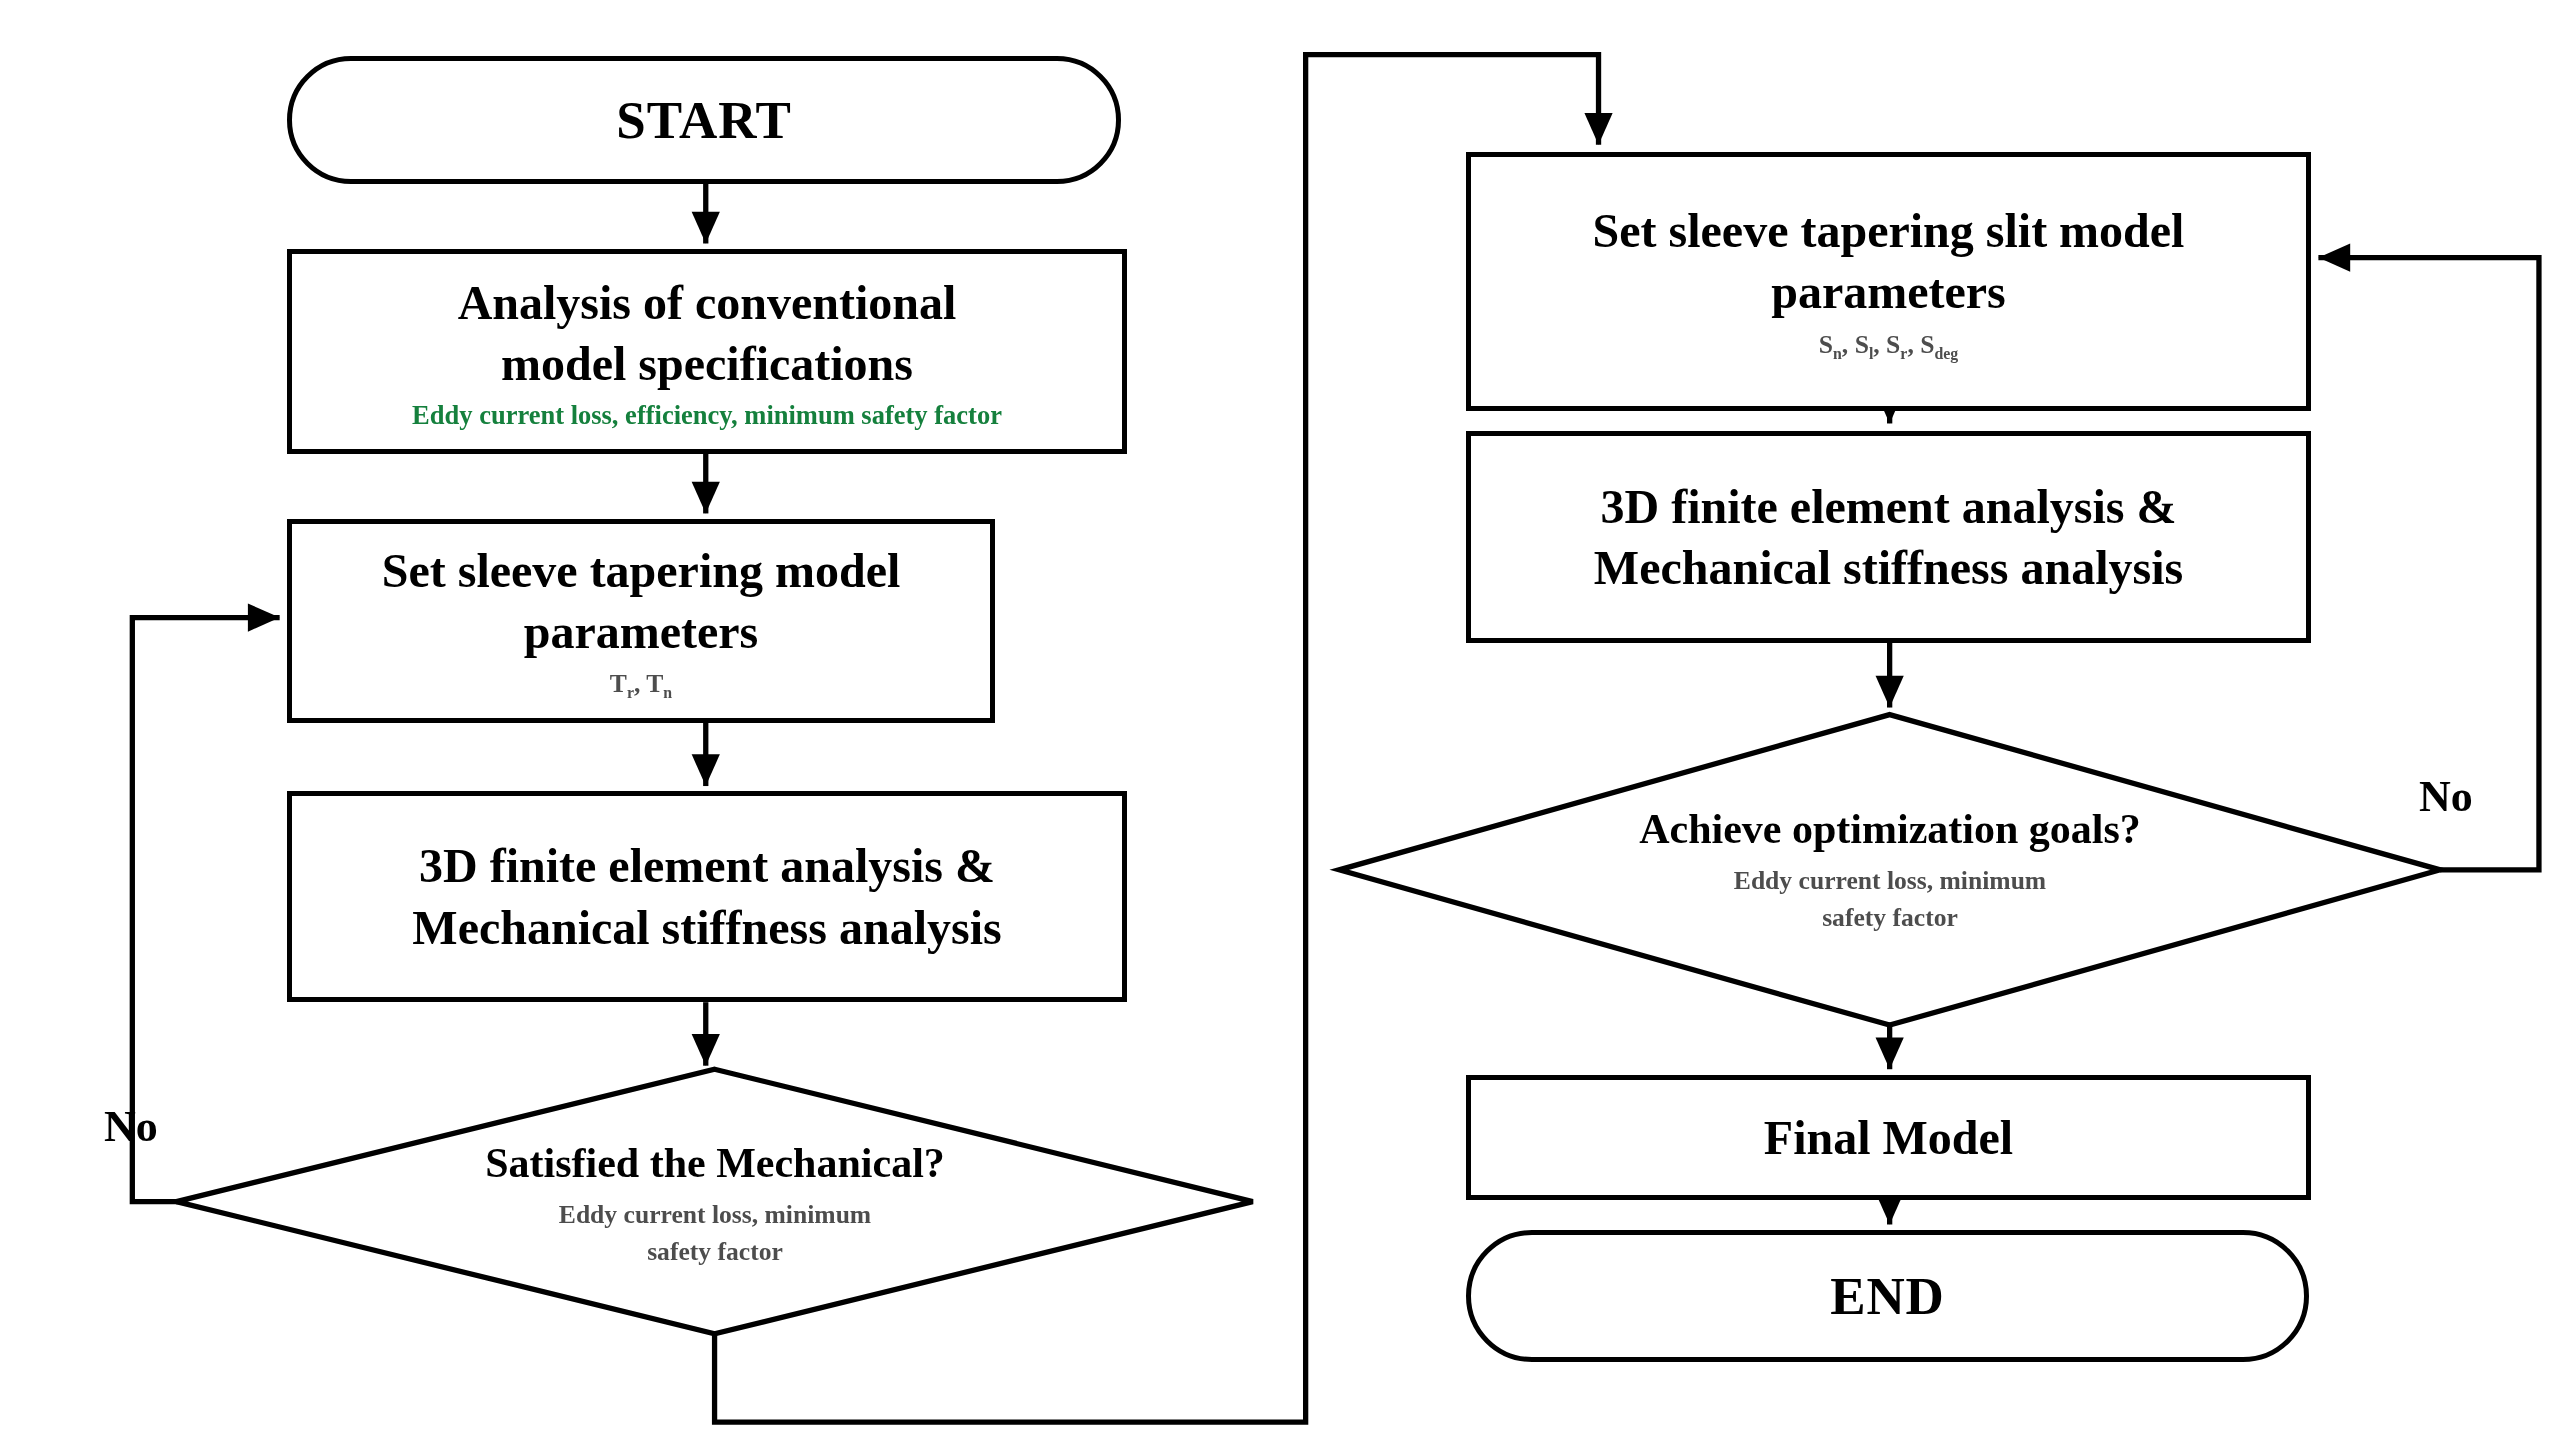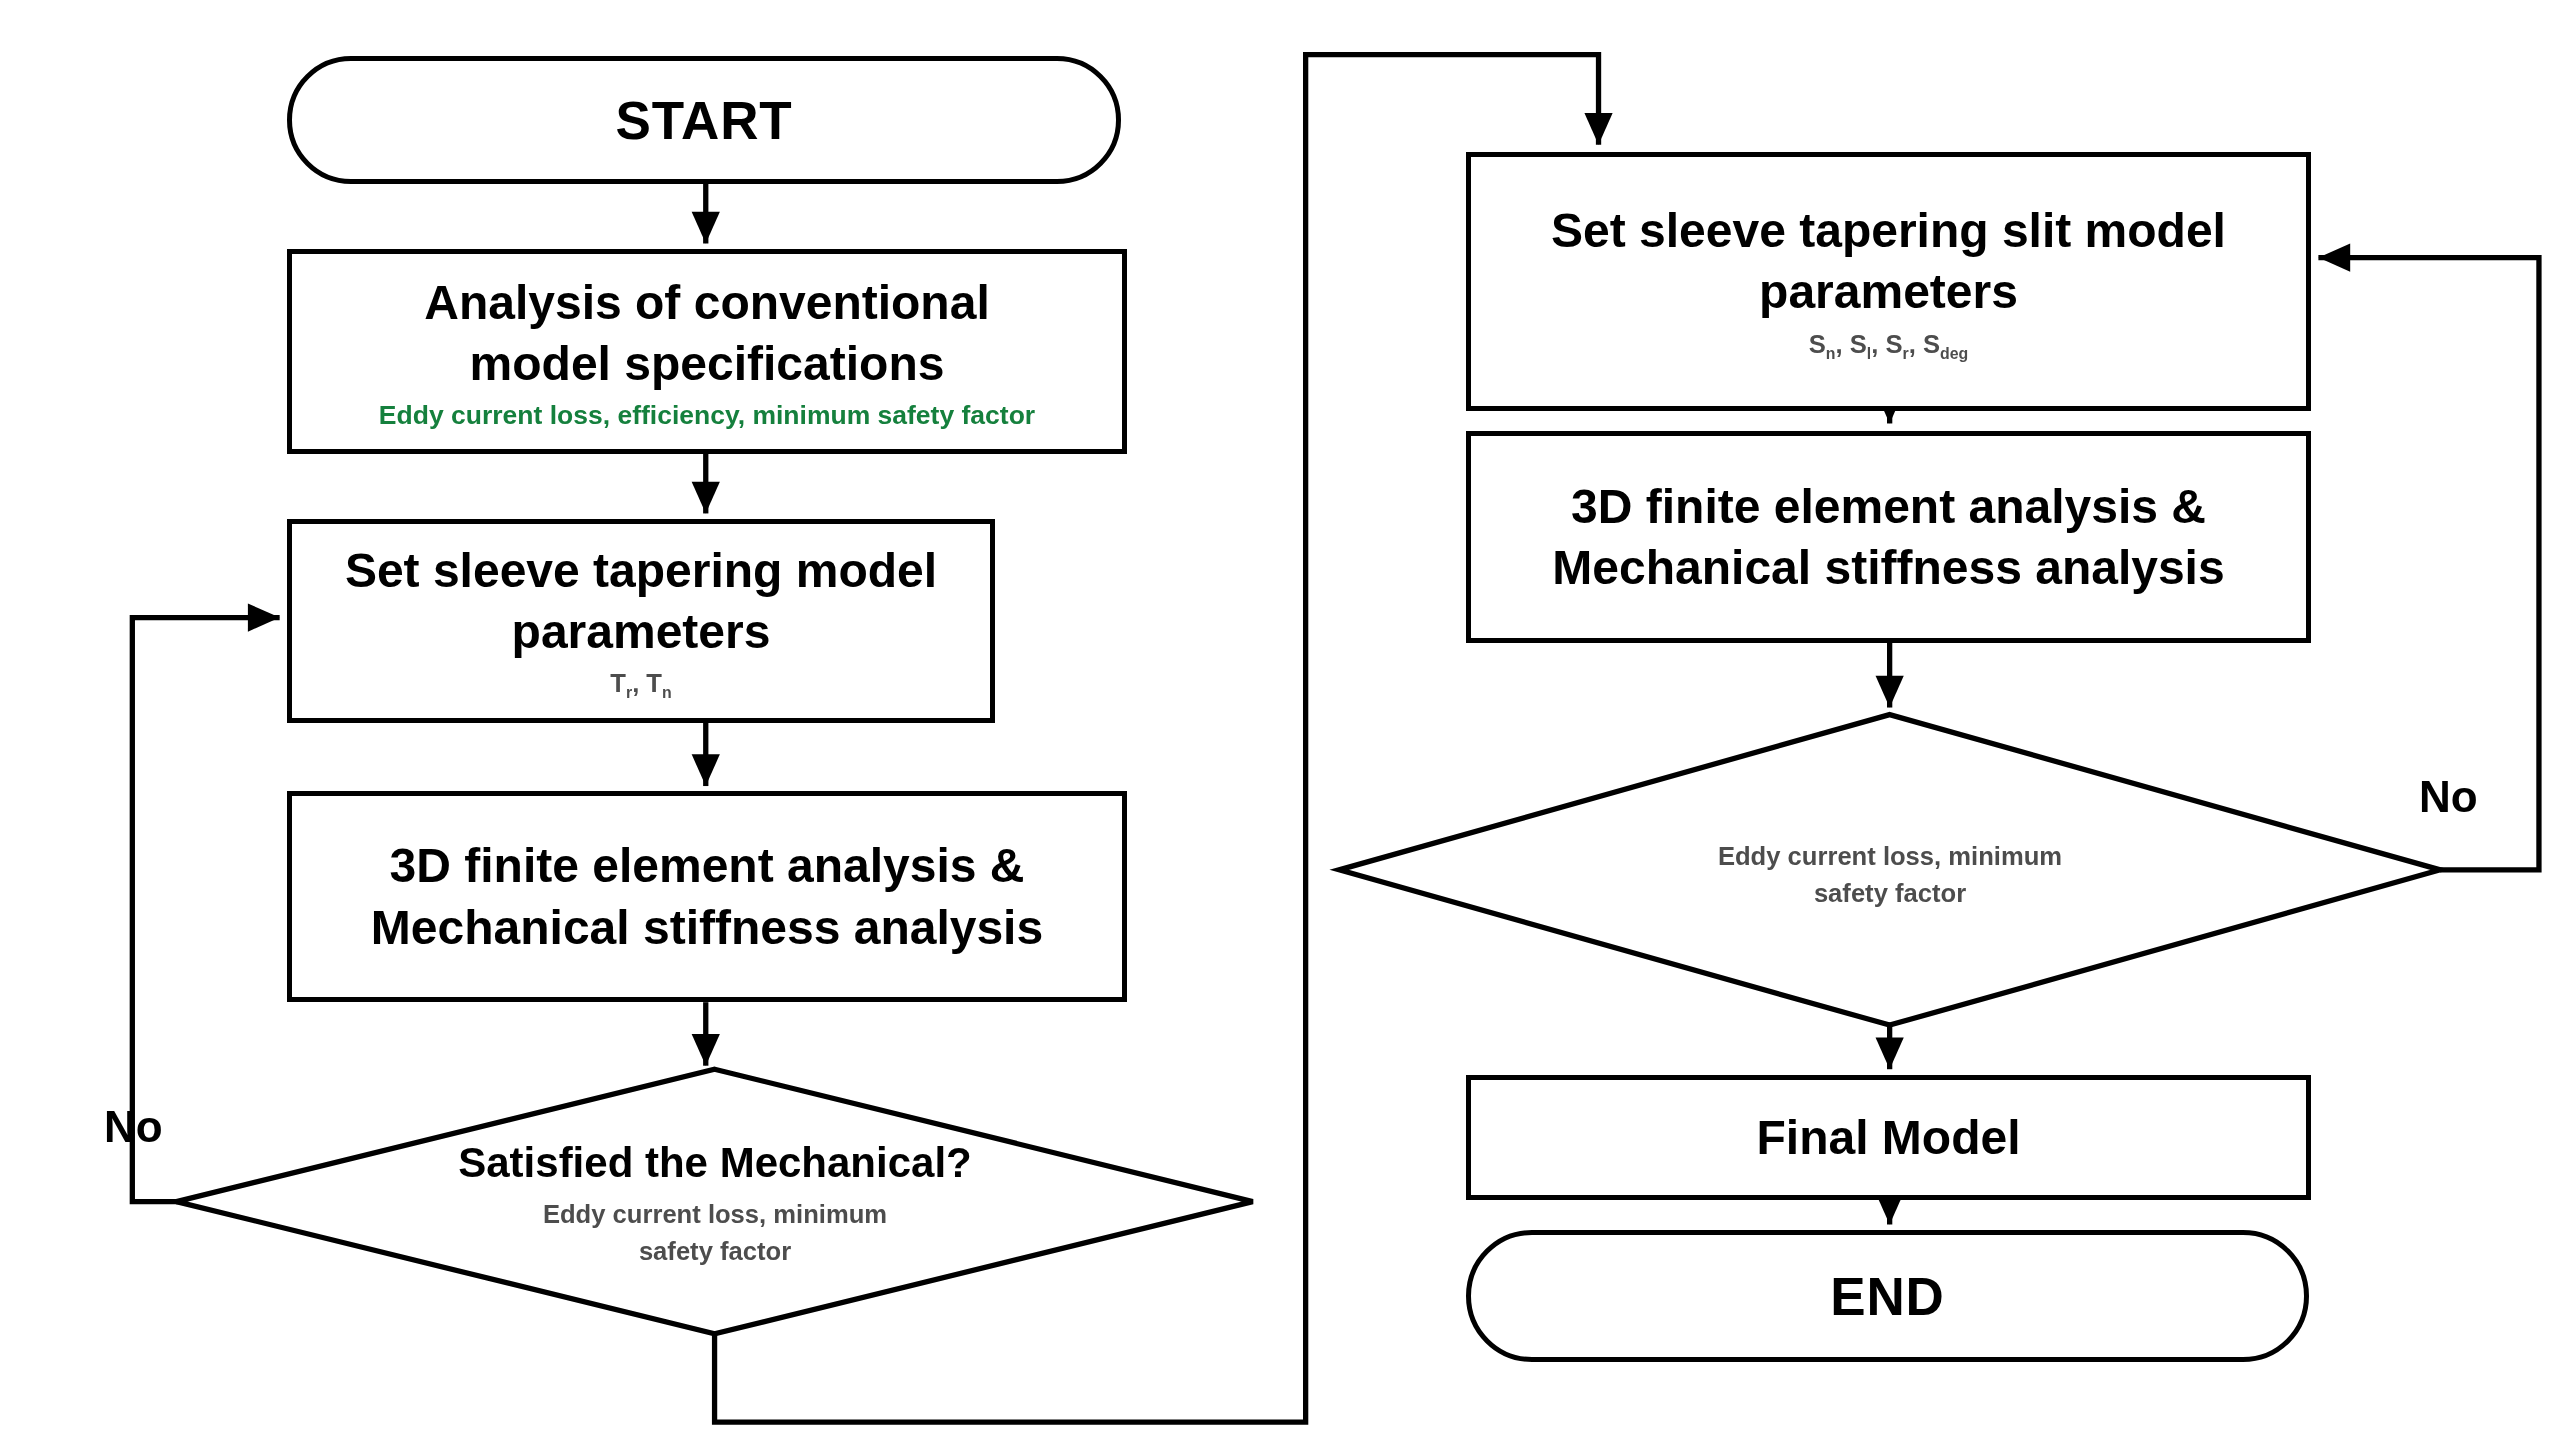--- a/index.html
+++ b/index.html
@@ -1,20 +1,20 @@
 <!DOCTYPE html>
 <html style="font-size:14px"><head>
 <meta charset="utf-8">
 <style>
   html,body{margin:0;padding:0;background:#ffffff;}
   .canvas{
     position:relative;
     width:2576px;height:1453px;
     background:#ffffff;
-    font-family:Liberation Sans, sans-serif;
+    font-family:Liberation Serif, serif;
     color:#000;
     overflow:hidden;
   }
   svg.wires{position:absolute;left:0;top:0;width:2576px;height:1453px;}
   .node{
     position:absolute;
     box-sizing:border-box;
     background:#fff;
     border:5.3px solid #000;
     display:flex;
@@ -130,20 +130,21 @@
 parameters</div>
     <div class="params">S<sub>n</sub>, S<sub>l</sub>, S<sub>r</sub>, S<sub>deg</sub></div>
   </div>
 
   <div class="node" style="left:1466px;top:431px;width:845px;height:212px;">
     <div class="title">3D finite element analysis &amp;
 Mechanical stiffness analysis</div>
   </div>
 
   <div class="diamond-text" style="left:1440px;top:760px;width:900px;height:221px;">
+    <div class="question">Achieve optimization goals?</div>
     <div class="criteria">Eddy current loss, minimum
 safety factor</div>
   </div>
 
   <div class="edge-label" style="left:2419px;top:775px;">No</div>
 
   <div class="node" style="left:1466px;top:1075px;width:845px;height:125px;">
     <div class="title">Final Model</div>
   </div>
 

